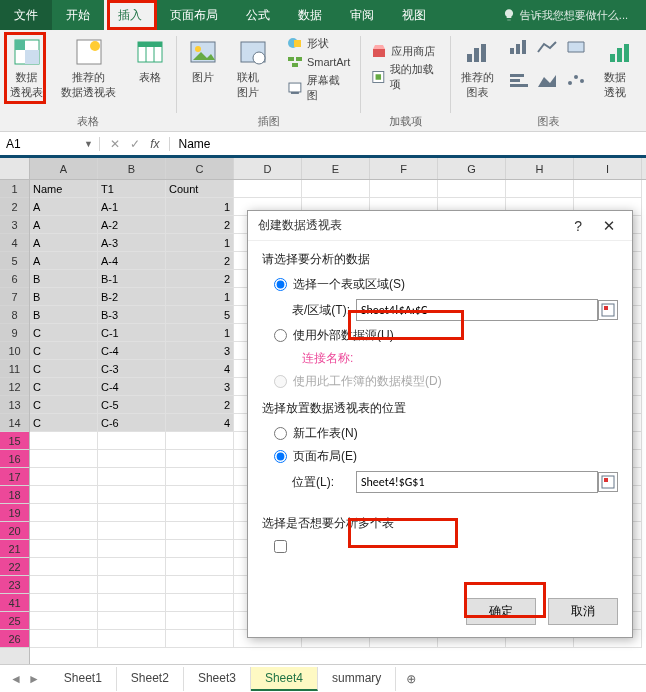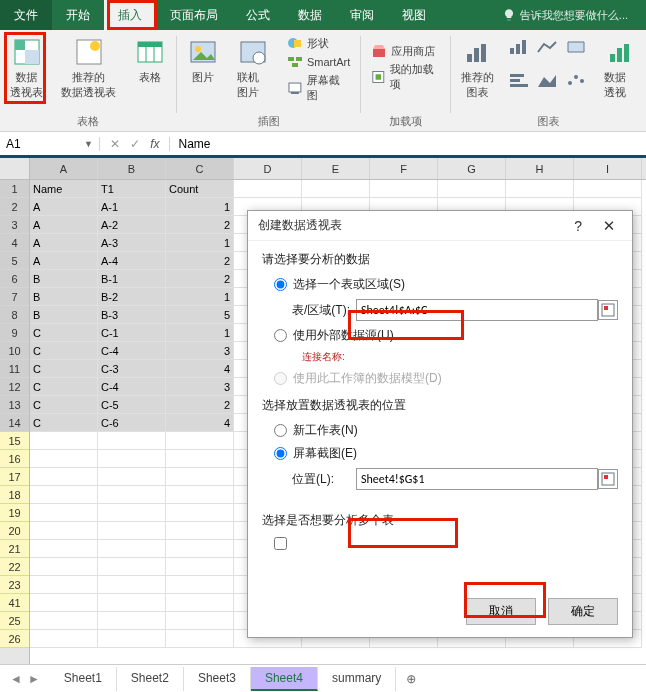--- a/index.html
+++ b/index.html
@@ -28,21 +28,21 @@
 .name-bar { height: 26px; border-bottom: 3px solid #0c4a6e; display: flex; align-items: center; font-size: 12px; }
 .name-box { width: 100px; border-right: 1px solid #d4d4d4; display: flex; align-items: center; padding: 0 6px; justify-content: space-between; }
 .nb-dd { color: #666; font-size: 9px; }
 .fx-controls { display: flex; align-items: center; gap: 10px; padding: 0 10px; color: #999; border-right: 1px solid #d4d4d4; }
 .fx { font-style: italic; color: #555; }
 .formula-input { flex: 1; padding: 0 8px; display: flex; align-items: center; }
 
 .grid-area { position: relative; background: #fff; height: 508px; display: flex; }
 .row-headers { width: 30px; background: #e6e6e6; border-right: 1px solid #bcbcbc; }
 .corner { height: 22px; background: #e6e6e6; border-bottom: 1px solid #bcbcbc; }
-.rh-cell { height: 18px; border-bottom: 1px solid #d4d4d4; font-size: 11px; color: #333; text-align: center; line-height: 18px; background: #fef9c3; }
+.rh-cell { height: 18px; border-bottom: 1px solid #d4d4d4; font-size: 11px; color: #333; text-align: center; line-height: 18px; background: #ec4899; }
 .rh-cell.sel { background: #cfcfcf; }
 
 .grid-right { flex: 1; overflow: hidden; }
 .col-headers { height: 22px; display: flex; background: #e6e6e6; border-bottom: 1px solid #bcbcbc; }
 .ch-cell { border-right: 1px solid #d4d4d4; font-size: 11px; color: #333; text-align: center; line-height: 22px; }
 .ch-cell.sel { background: #cfcfcf; }
 .grid-cells { position: relative; }
 .grid-row { display: flex; height: 18px; }
 .cell { border-right: 1px solid #e0e0e0; border-bottom: 1px solid #e0e0e0; font-size: 11px; padding: 0 3px; line-height: 18px; overflow: hidden; white-space: nowrap; }
 .cell.num { text-align: right; }
@@ -57,28 +57,28 @@
 .dlg-body { padding: 10px 14px; color: #222; }
 .dlg-section { margin-bottom: 8px; }
 .dlg-radio-row { display: flex; align-items: center; gap: 6px; margin: 6px 0 6px 12px; }
 .dlg-field-row { display: flex; align-items: center; margin: 6px 0 6px 30px; }
 .dlg-field-label { min-width: 64px; }
 .dlg-input { flex: 1; height: 22px; border: 1px solid #999; padding: 0 4px; font-size: 12px; font-family: Calibri, sans-serif; }
 .dlg-picker { width: 20px; height: 20px; border: 1px solid #999; background: #fff; display: flex; align-items: center; justify-content: center; }
 .dlg-btn-gray { background: #e1e1e1; border: 1px solid #adadad; color: #aaa; padding: 3px 14px; font-size: 12px; }
 .dlg-footer { position: absolute; bottom: 12px; right: 14px; display: flex; gap: 12px; }
 .dlg-btn { background: #e1e1e1; border: 1px solid #adadad; padding: 4px 22px; font-size: 12px; cursor: pointer; }
-.dlg-conn { margin-left: 40px; color: #b91c1c; font-size: 10px; margin-top: 6px; }
+.dlg-conn { margin-left: 40px; color: #ec4899; font-size: 12px; margin-top: 6px; }
 .disabled-radio { color: #aaa; }
 input[type="radio"], input[type="checkbox"] { width: 13px; height: 13px; }
 
 .sheet-tabs { position: absolute; bottom: 0; left: 0; right: 0; height: 28px; background: #fff; border-top: 1px solid #ccc; display: flex; align-items: center; font-size: 12px; }
 .st-nav { display: flex; gap: 6px; padding: 0 10px; color: #888; }
 .st-tab { padding: 4px 14px; border-right: 1px solid #ddd; color: #444; cursor: pointer; }
-.st-tab.active { background: #c4b5fd; border-bottom: 2px solid #217346; color: #217346; font-weight: 500; }
+.st-tab.active { background: #fef9c3; border-bottom: 2px solid #217346; color: #217346; font-weight: 500; }
 .st-add { padding: 0 10px; color: #666; cursor: pointer; }
 
 .col-A { width: 68px; } .col-B { width: 68px; } .col-C { width: 68px; }
 .col-D { width: 68px; } .col-E { width: 68px; } .col-F { width: 68px; }
 .col-G { width: 68px; } .col-H { width: 68px; } .col-I { width: 68px; }
 
 .hbox-insert { position: absolute; left: 107px; top: 0px; width: 50px; height: 30px; }
 .hbox-pivot { position: absolute; left: 4px; top: 32px; width: 42px; height: 72px; }
 .hbox-range { position: absolute; left: 348px; top: 310px; width: 116px; height: 30px; }
 .hbox-loc { position: absolute; left: 348px; top: 518px; width: 110px; height: 30px; }
@@ -648,41 +648,41 @@
       <span>使用此工作簿的数据模型(D)</span>
     </div>
 
     <div class="dlg-section" style="margin-top:10px">选择放置数据透视表的位置</div>
     <div class="dlg-radio-row">
       <input type="radio" style="">
       <span>新工作表(N)</span>
     </div>
     <div class="dlg-radio-row">
       <input type="radio" checked="" style="">
-      <span>屏幕截图(E)</span>
+      <span>页面布局(E)</span>
     </div>
     <div class="dlg-field-row">
       <span class="dlg-field-label">位置(L):</span>
       <input class="dlg-input" value="Sheet4!$G$1" style="">
       <div class="dlg-picker">
           <svg width="14" height="14" viewBox="0 0 14 14">
             <rect x="1" y="1" width="12" height="12" fill="#fff" stroke="#678"></rect>
             <rect x="3" y="3" width="4" height="4" fill="#d33"></rect>
           </svg>
         </div>
     </div>
 
     <div class="dlg-section" style="margin-top:22px">选择是否想要分析多个表</div>
     <div class="dlg-radio-row">
       <input type="checkbox" style="">
     </div>
   </div>
   <div class="dlg-footer">
+    <button class="dlg-btn">确定</button>
     <button class="dlg-btn">取消</button>
-    <button class="dlg-btn">确定</button>
   </div>
 </div>
 
 <div class="highlight-red hbox-insert"></div>
 <div class="highlight-red hbox-pivot"></div>
 <div class="highlight-red hbox-range"></div>
 <div class="highlight-red hbox-loc"></div>
 <div class="highlight-red hbox-ok"></div>
 
 <div class="sheet-tabs">

